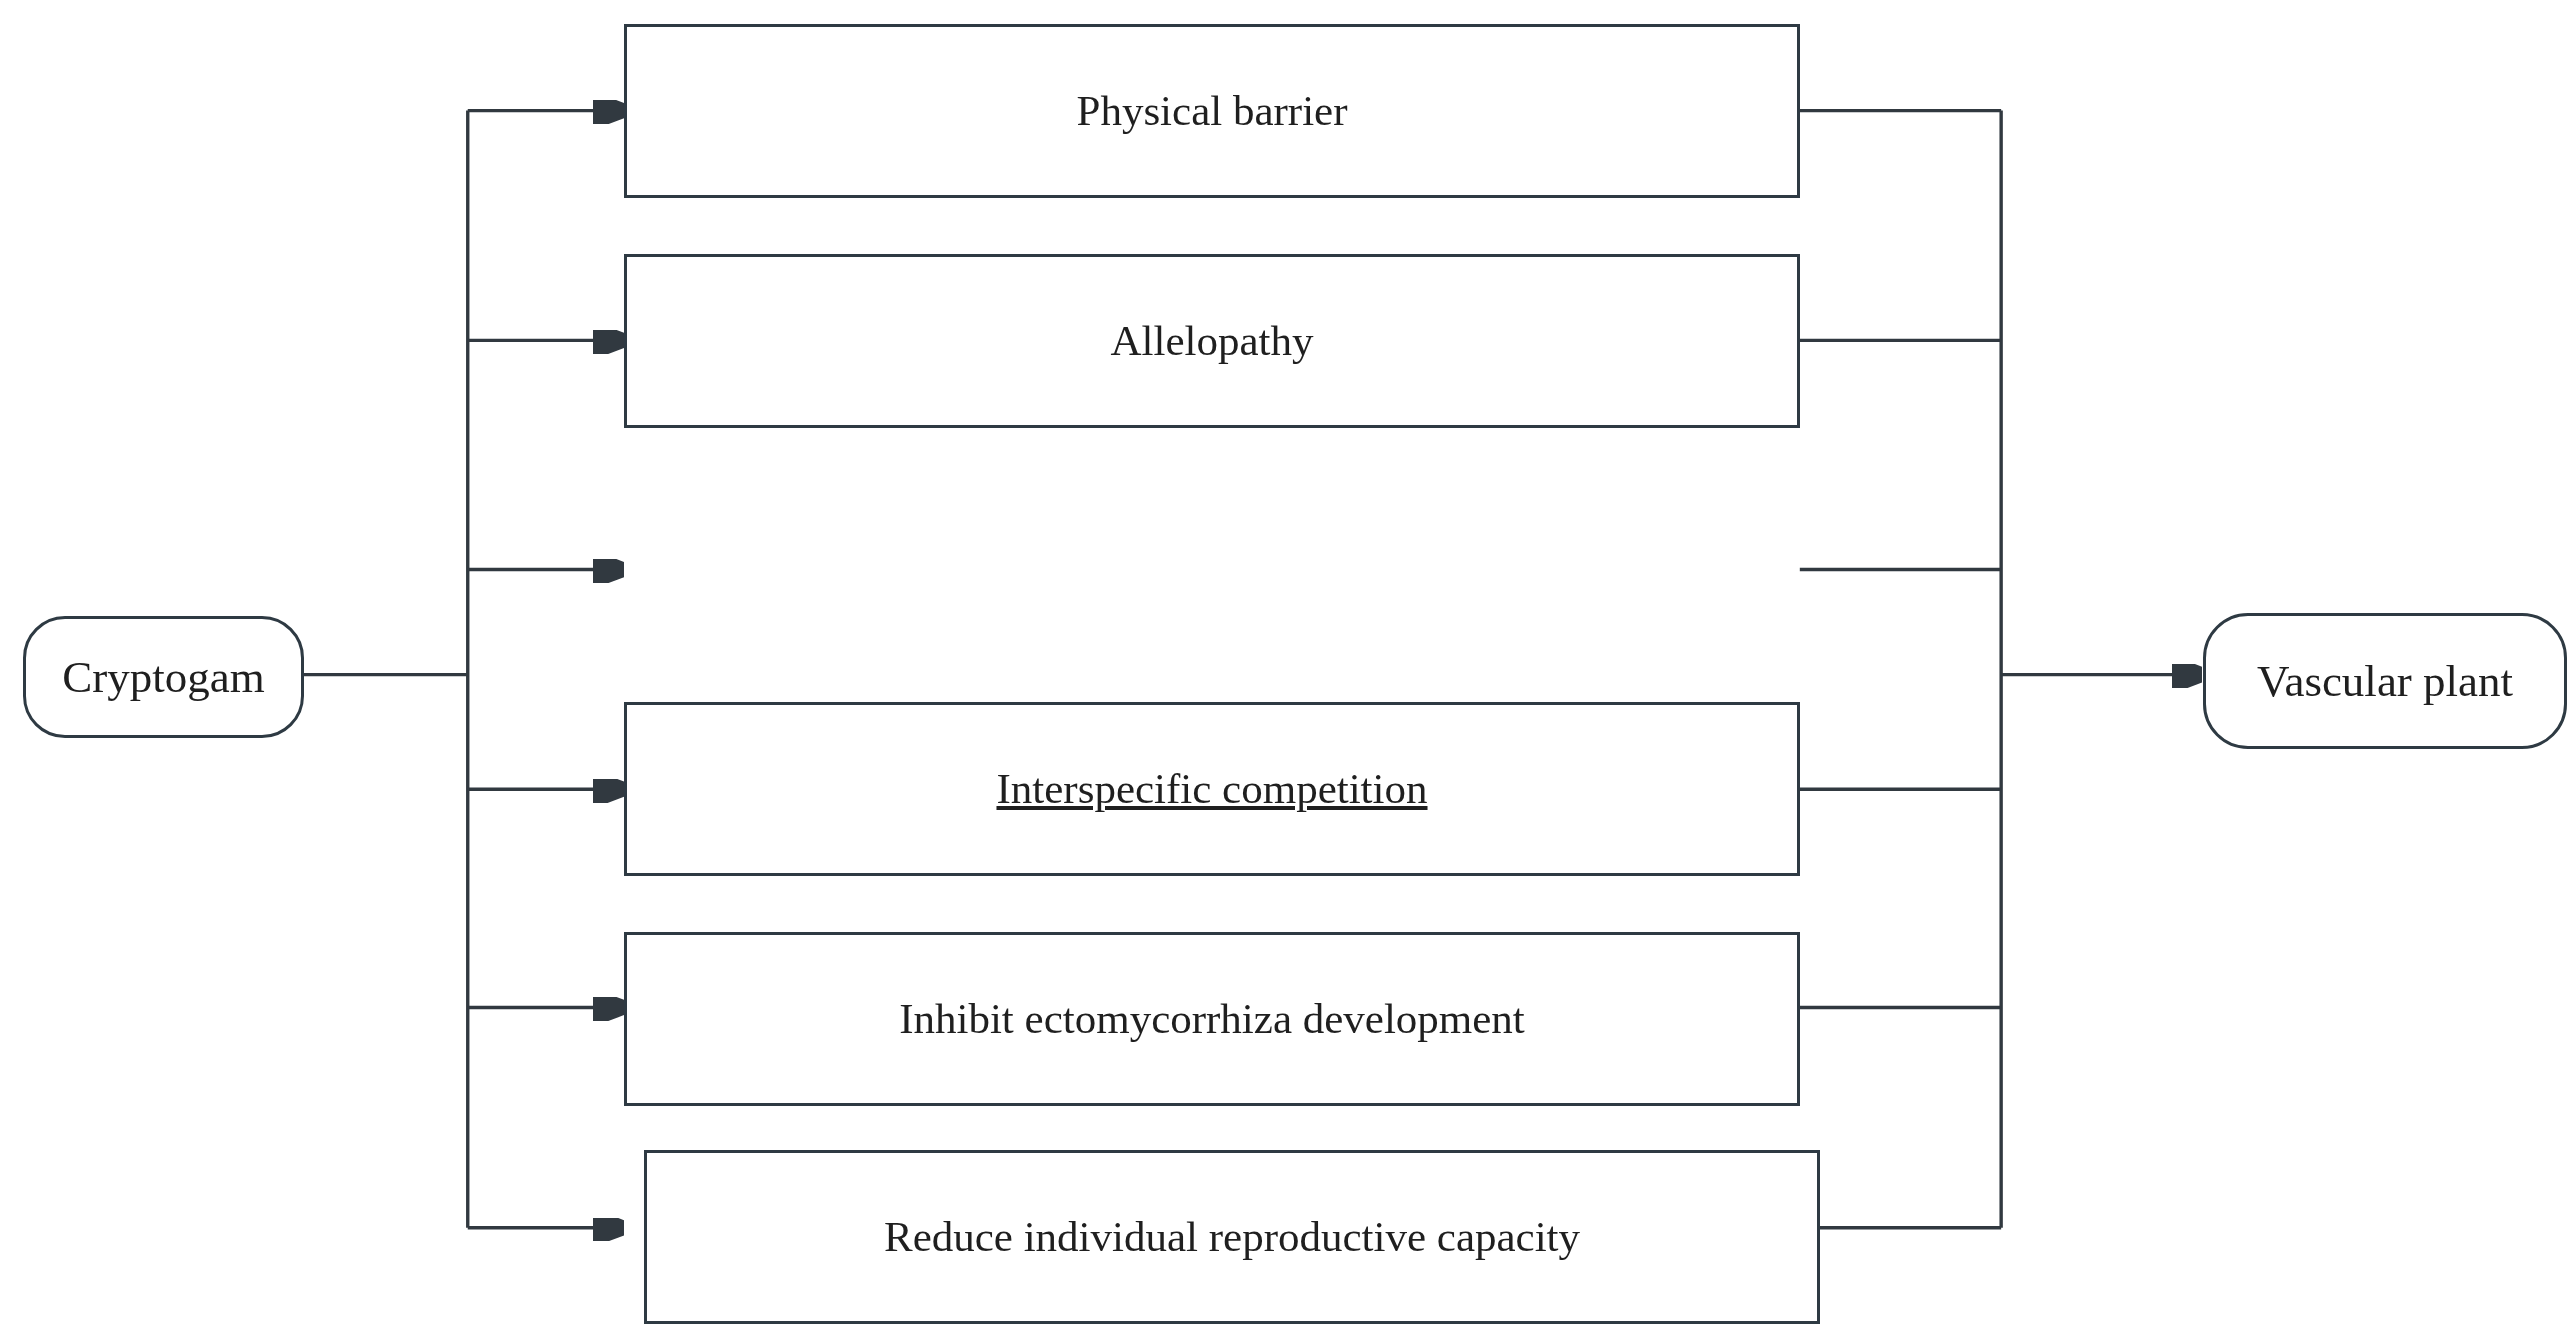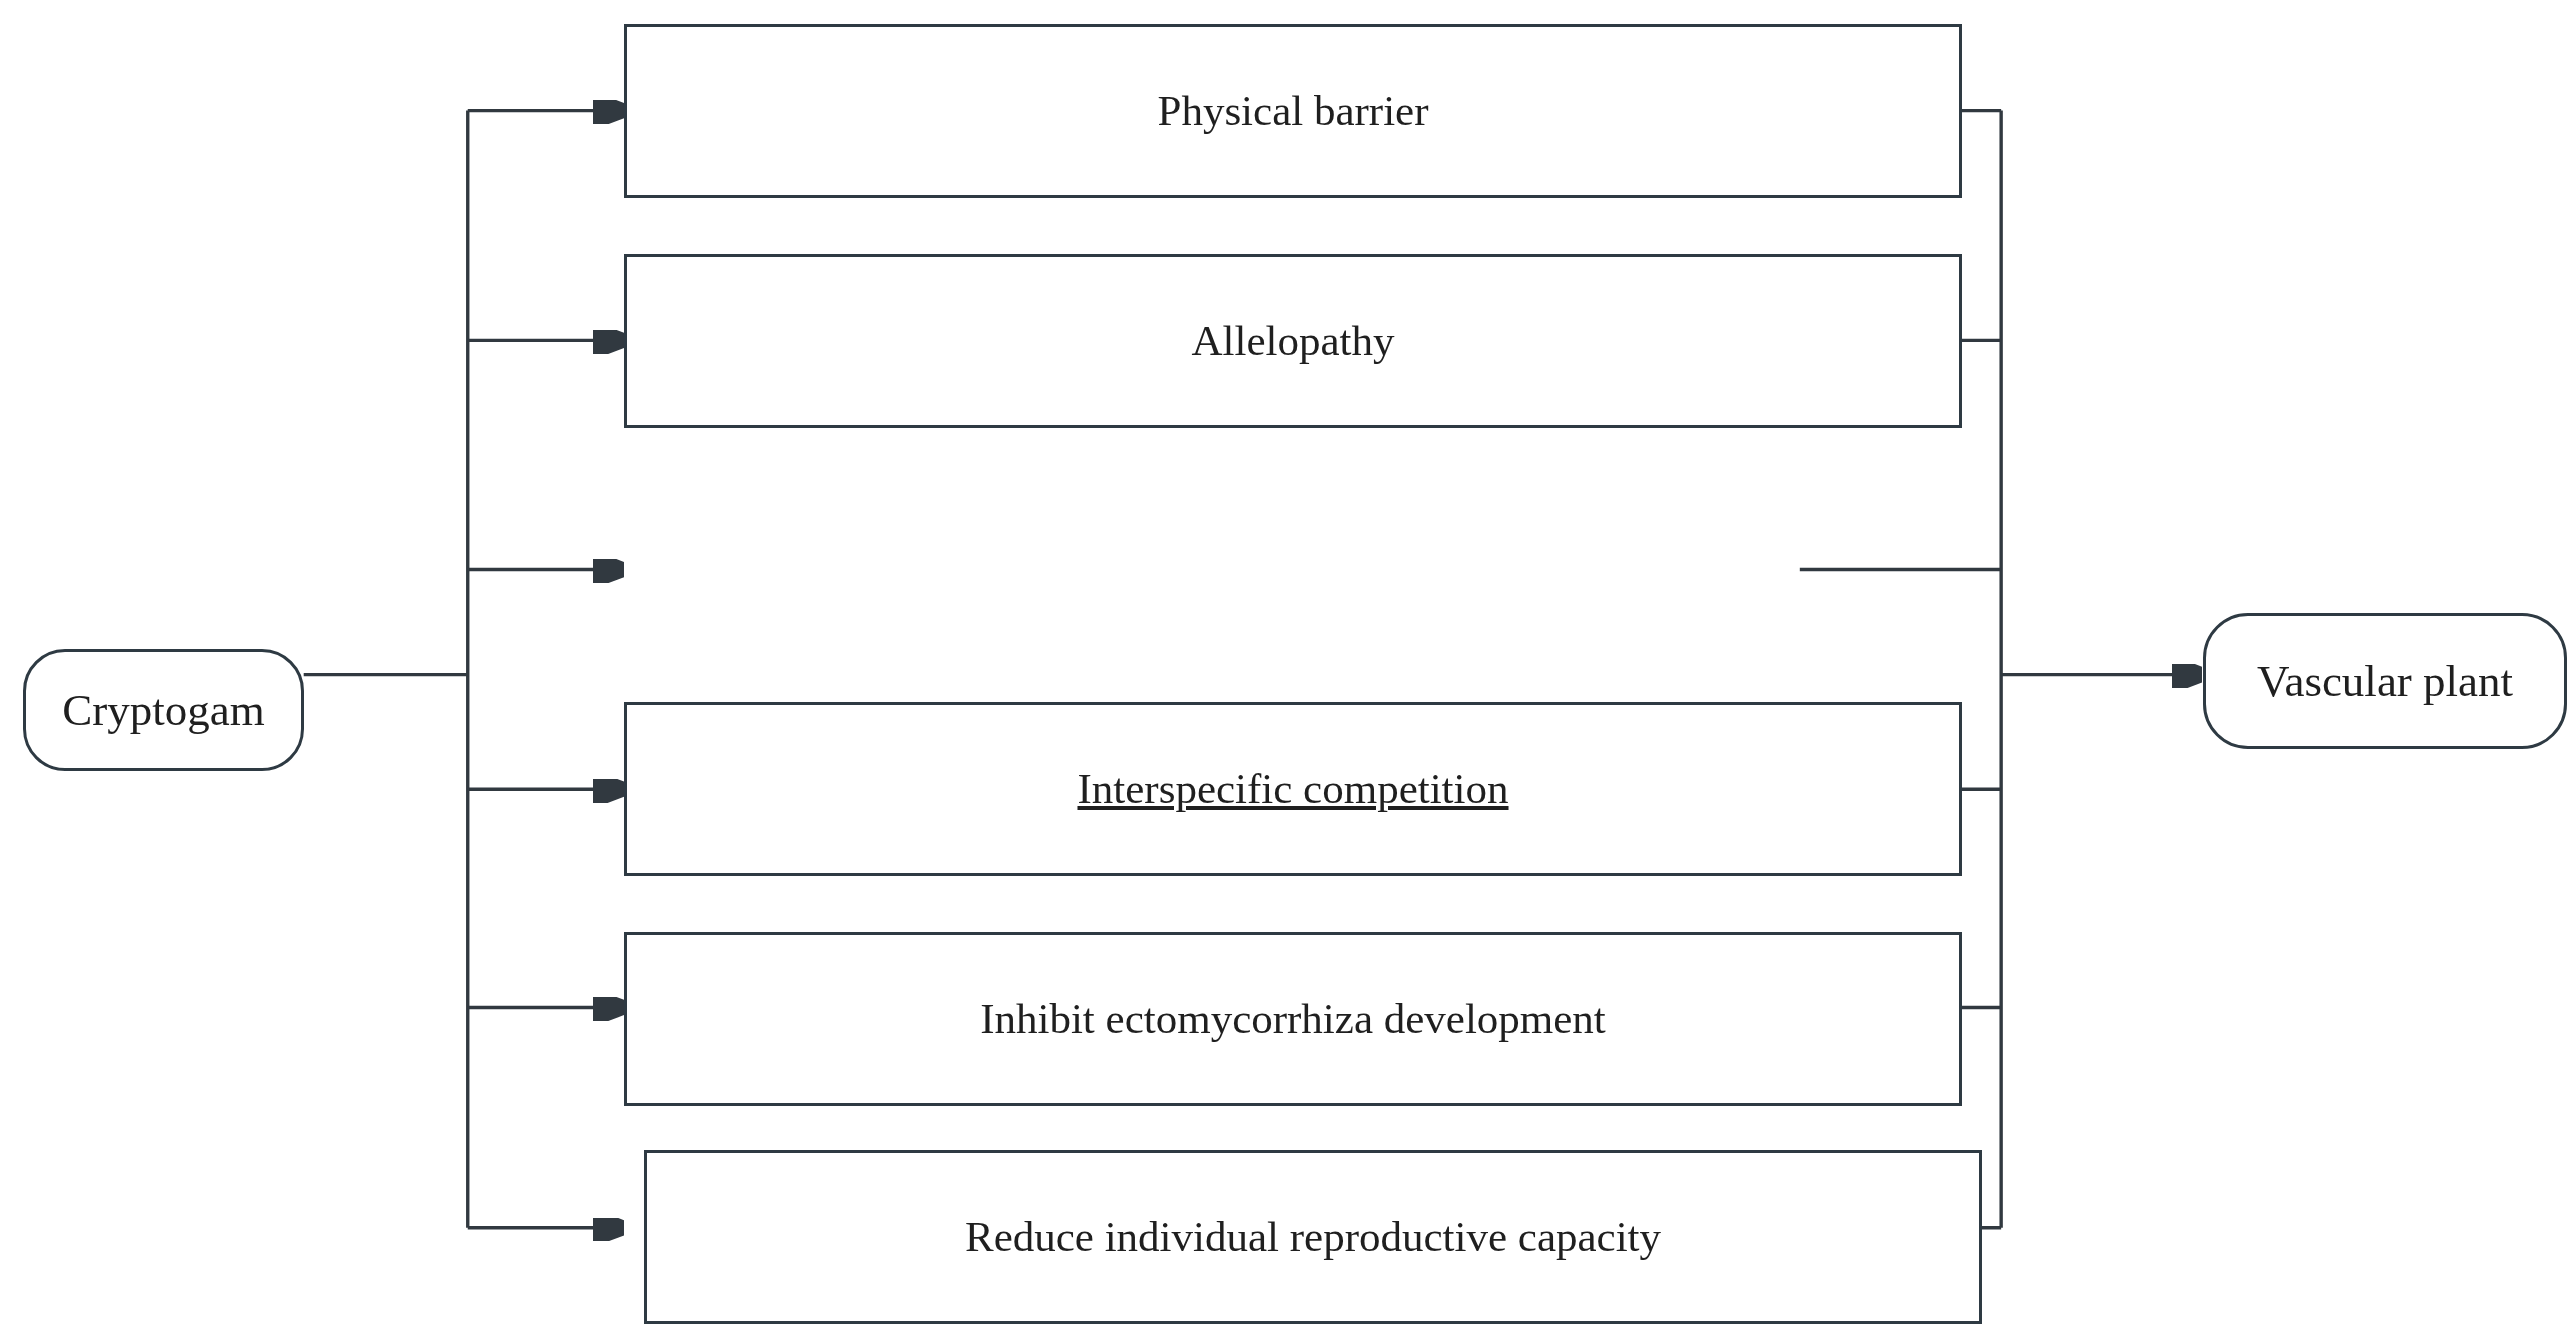--- a/index.html
+++ b/index.html
@@ -24,21 +24,21 @@
     height: 1335px;
   }
   .edges-svg path {
     fill: none;
     stroke: #313940;
     stroke-width: 5;
   }
   .mech-box {
     position: absolute;
     left: 624px;
-    width: 1338px;
+    width: 1176px;
     height: 174px;
     box-sizing: border-box;
     border: 3.4px solid #2e3a43;
     background: #ffffff;
     display: flex;
     align-items: center;
     justify-content: center;
     text-align: center;
     font-size: 43px;
     line-height: 1.42;
@@ -56,21 +56,21 @@
     border: 3.4px solid #2e3a43;
     background: #ffffff;
     display: flex;
     align-items: center;
     justify-content: center;
     text-align: center;
     font-size: 45px;
   }
   .node-cryptogam {
     left: 23px;
-    top: 649px;
+    top: 616px;
     width: 281px;
     height: 122px;
     border-radius: 42px;
   }
   .node-vascular {
     left: 2203px;
     top: 607px;
     width: 364px;
     height: 136px;
     border-radius: 45px;

